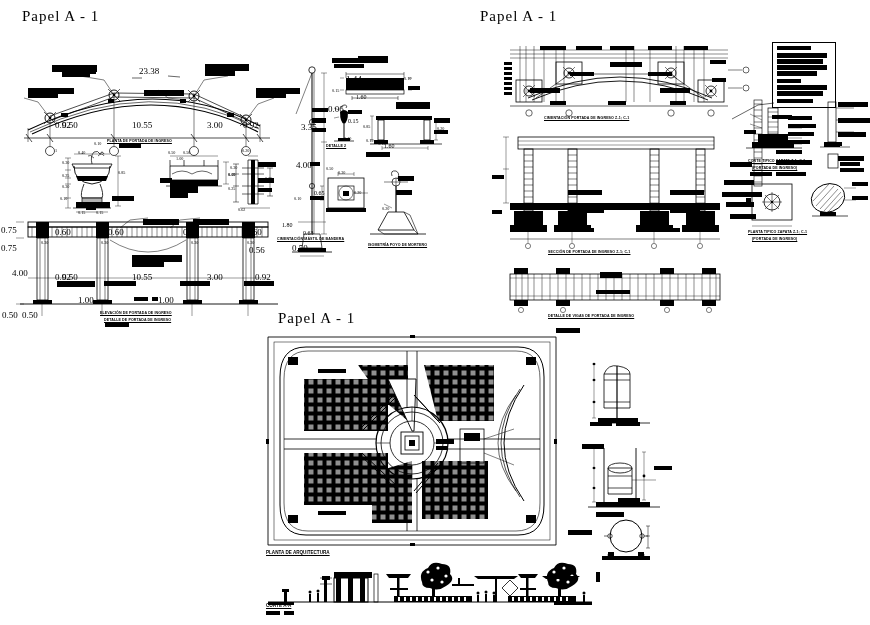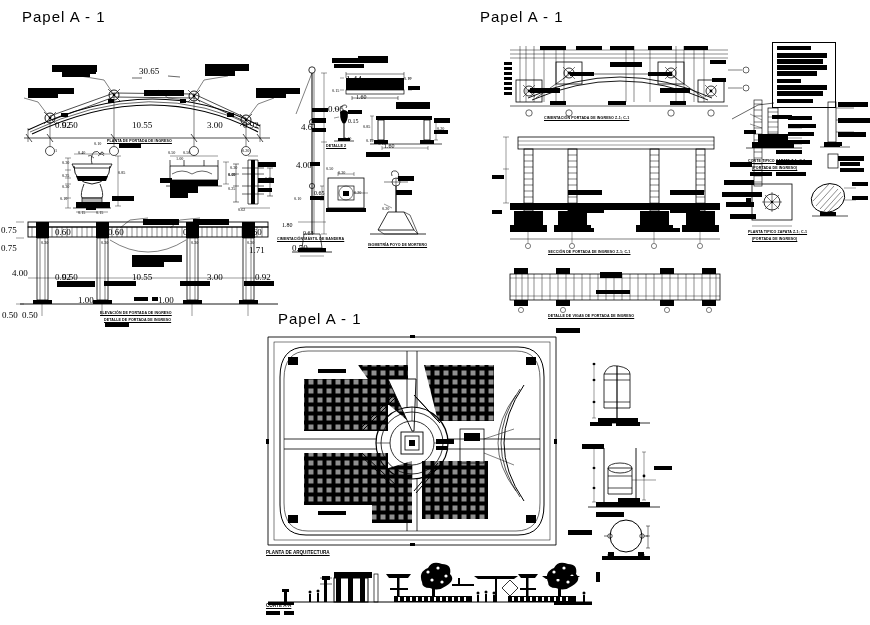--- a/index.html
+++ b/index.html
@@ -1,21 +1,21 @@
 <!DOCTYPE html>
 <html><head>
 <meta charset="utf-8">
 <title>Papel A - 1</title>
 <style>
   html,body{margin:0;padding:0;background:#ffffff;}
   body{width:870px;height:625px;overflow:hidden;position:relative;
        font-family:"Liberation Sans",sans-serif;color:#000;}
   .sheet{position:absolute;inset:0;background:#fff;}
   .panel{position:absolute;}
-  .ptitle{font-family:Liberation Sans, sans-serif;font-size:15px;letter-spacing:1px;white-space:nowrap;}
+  .ptitle{font-family:Liberation Serif, serif;font-size:15px;letter-spacing:1px;white-space:nowrap;}
   .cap{font-family:"Liberation Sans",sans-serif;font-size:3.6px;letter-spacing:.1px;
        text-decoration:underline;white-space:nowrap;font-weight:bold;}
   .cap6{font-size:4.6px;font-weight:bold;text-decoration:underline;white-space:nowrap;}
   .dim{font-family:"Liberation Serif",serif;font-size:9px;white-space:nowrap;}
   .dimS{font-family:"Liberation Serif",serif;font-size:6px;white-space:nowrap;}
   .dimXS{font-family:"Liberation Serif",serif;font-size:4.2px;white-space:nowrap;}
   .blk{background:#000;position:absolute;}
   svg{display:block;overflow:visible;}
   .ln{stroke:#000;fill:none;}
   .fill{fill:#000;stroke:none;}
@@ -67,21 +67,21 @@
       <path class="ln" stroke-width=".7" d="M18 84 L24 92 M39 84 L45 92 M103 84 L109 92 M183 84 L189 92 M235 84 L241 92 M249 84 L255 92"></path>
 
       <circle class="nofill" stroke-width=".7" cx="42" cy="101" r="4.5"></circle>
       <circle class="nofill" stroke-width=".7" cx="106" cy="101" r="4.5"></circle>
       <circle class="nofill" stroke-width=".7" cx="186" cy="101" r="4.5"></circle>
       <circle class="nofill" stroke-width=".7" cx="238" cy="101" r="4.5"></circle>
       <path class="ln" stroke-width=".5" d="M42 92 L42 96 M106 92 L106 96 M186 92 L186 96 M238 92 L238 96"></path>
     </svg>
   </div>
 
-  <div class="panel dim" style="left:139px;top:66px;">30.65</div>
+  <div class="panel dim" style="left:139px;top:66px;">23.38</div>
   <div class="panel dim" style="left:55px;top:120px;">0.92</div>
   <div class="panel dim" style="left:62px;top:120px;">0.50</div>
   <div class="panel dim" style="left:132px;top:120px;">10.55</div>
   <div class="panel dim" style="left:207px;top:120px;">3.00</div>
   <div class="panel dim" style="left:243px;top:120px;">0.92</div>
   <div class="panel dimXS" style="left:94px;top:141px;">0.10</div>
   <div class="panel dimXS" style="left:55px;top:148px;">1</div>
   <div class="panel cap" style="left:107px;top:139px;">PLANTA DE PORTADA DE INGRESO</div>
 
   <div class="blk" style="left:52px;top:65px;width:45px;height:7px;"></div>
@@ -283,21 +283,21 @@
   <div class="panel dim" style="left:22px;top:310px;">0.50</div>
   <div class="panel dim" style="left:55px;top:272px;">0.92</div>
   <div class="panel dim" style="left:62px;top:272px;">0.50</div>
   <div class="panel dim" style="left:132px;top:272px;">10.55</div>
   <div class="panel dim" style="left:207px;top:272px;">3.00</div>
   <div class="panel dim" style="left:255px;top:272px;">0.92</div>
   <div class="panel dim" style="left:55px;top:227px;">0.60</div>
   <div class="panel dim" style="left:108px;top:227px;">0.60</div>
   <div class="panel dim" style="left:183px;top:227px;">0.60</div>
   <div class="panel dim" style="left:246px;top:227px;">0.60</div>
-  <div class="panel dim" style="left:249px;top:245px;">1.71</div>
+  <div class="panel dim" style="left:249px;top:245px;">0.56</div>
   <div class="panel dimXS" style="left:41px;top:240px;">0.30</div>
   <div class="panel dimXS" style="left:101px;top:240px;">0.30</div>
   <div class="panel dimXS" style="left:191px;top:240px;">0.30</div>
   <div class="panel dimXS" style="left:247px;top:240px;">0.30</div>
   <div class="panel cap" style="left:100px;top:311px;">ELEVACIÓN DE PORTADA DE INGRESO</div>
   <div class="panel cap" style="left:104px;top:318px;">DETALLE DE PORTADA DE INGRESO</div>
 
   <div class="blk" style="left:143px;top:219px;width:36px;height:6px;"></div>
   <div class="blk" style="left:193px;top:219px;width:36px;height:6px;"></div>
   <div class="blk" style="left:132px;top:255px;width:50px;height:7px;"></div>
@@ -322,21 +322,21 @@
 
       <path class="ln" stroke-width=".7" d="M12 172 L28 172 L30 186 L10 186 Z"></path>
       <path class="fill" d="M6 186 L34 186 L34 190 L6 190 Z"></path>
       <line class="ln" stroke-width=".8" x1="0" y1="190" x2="40" y2="190"></line>
 
       <path class="ln" stroke-width=".4" d="M32 11 L32 172 M29 11 L35 11 M29 80 L35 80 M29 172 L35 172"></path>
       <path class="ln" stroke-width=".4" d="M6 160 L34 160"></path>
       <path class="ln" stroke-width=".4" d="M8 194 L32 194"></path>
     </svg>
   </div>
-  <div class="panel dim" style="left:301px;top:122px;">4.61</div>
+  <div class="panel dim" style="left:301px;top:122px;">3.35</div>
   <div class="panel dim" style="left:296px;top:160px;">4.00</div>
   <div class="panel dimS" style="left:282px;top:222px;">1.80</div>
   <div class="panel dimS" style="left:303px;top:230px;">0.63</div>
   <div class="panel dim" style="left:292px;top:243px;">0.50</div>
   <div class="panel cap" style="left:277px;top:237px;">CIMENTACIÓN MÁSTIL DE BANDERA</div>
   <div class="panel dimXS" style="left:294px;top:196px;">0.10</div>
 
   <div class="panel" style="left:336px;top:68px;width:80px;height:36px;">
     <svg width="80" height="36" viewBox="0 0 80 36">
       <rect class="fill" x="10" y="10" width="58" height="12"></rect>

